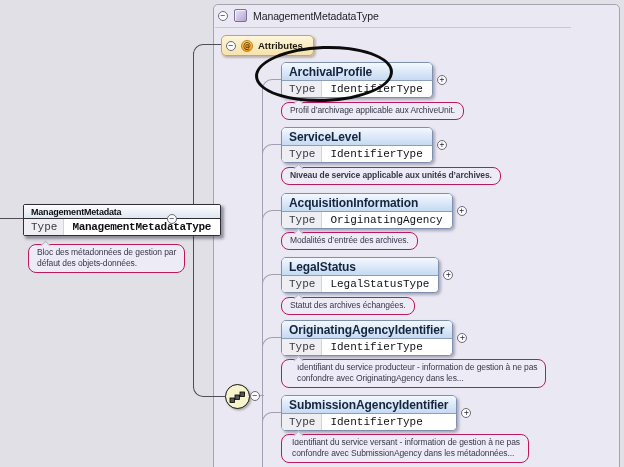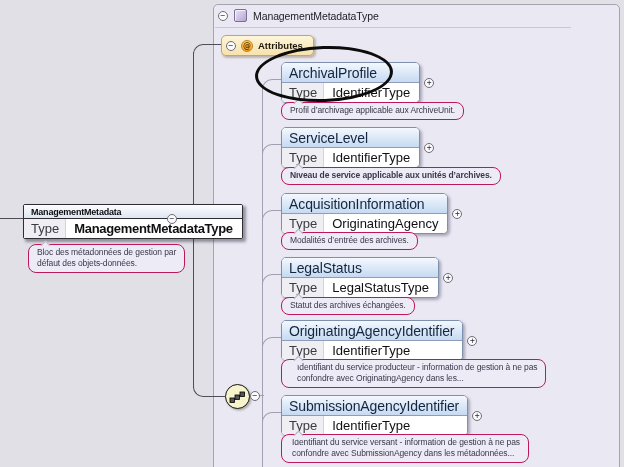--- a/index.html
+++ b/index.html
@@ -48,23 +48,23 @@
   .stub{left:262px;width:19px;height:13px;border-top:1px solid;border-left:1px solid;border-top-left-radius:10px;}
   #stub0{top:79px;} #stub1{top:144px;} #stub2{top:210px;}
   #stub3{top:274px;} #stub4{top:337px;} #stub5{top:412px;}
 
   
   .elgroup{position:absolute;display:flex;align-items:center;gap:4px;}
   #eg0{left:281px;top:62px;} #eg1{left:281px;top:127px;} #eg2{left:281px;top:193px;}
   #eg3{left:281px;top:257px;} #eg4{left:281px;top:320px;} #eg5{left:281px;top:395px;}
   .elbox{border:1px solid #7e90ae;border-radius:5px;background:#ffffff;overflow:hidden;
          box-shadow:2px 2px 3px rgba(70,70,100,.4);white-space:nowrap;}
-  .elname{padding:2px 8px 1px 7px;font-size:14px;font-weight:400;letter-spacing:-0.1px;color:#13253f;
+  .elname{padding:2px 8px 1px 7px;font-size:12px;font-weight:700;letter-spacing:-0.1px;color:#13253f;
           background:linear-gradient(#f3f8fe,#c6daf2);border-bottom:1px solid #8e9db8;}
-  .elrow{display:flex;align-items:center;font-size:13px;background:#fff;}
+  .elrow{display:flex;align-items:center;font-size:11px;background:#fff;font-family:Liberation Mono, monospace;}
   .tlabel{padding:2px 6px 2px 7px;background:#efeef2;border-right:1px solid #d4d2db;color:#3a3a40;}
   .tvalue{padding:2px 9px 2px 8px;color:#101014;}
 
   
   .mmgroup{position:absolute;left:23px;top:204px;display:flex;align-items:flex-start;}
   .mmbox{border:1.6px solid #2f2e35;border-radius:2px;background:#fff;overflow:hidden;
          box-shadow:2.5px 2.5px 3px rgba(40,40,55,.45);white-space:nowrap;}
   .mmbox .elname{font-size:9px;font-weight:700;color:#0c0c10;letter-spacing:-0.2px;
          background:linear-gradient(#fcfdff,#dfe6f0);border-bottom:1px solid #2f2e35;}
   .mmbox .tvalue{font-weight:700;letter-spacing:-0.3px;}

